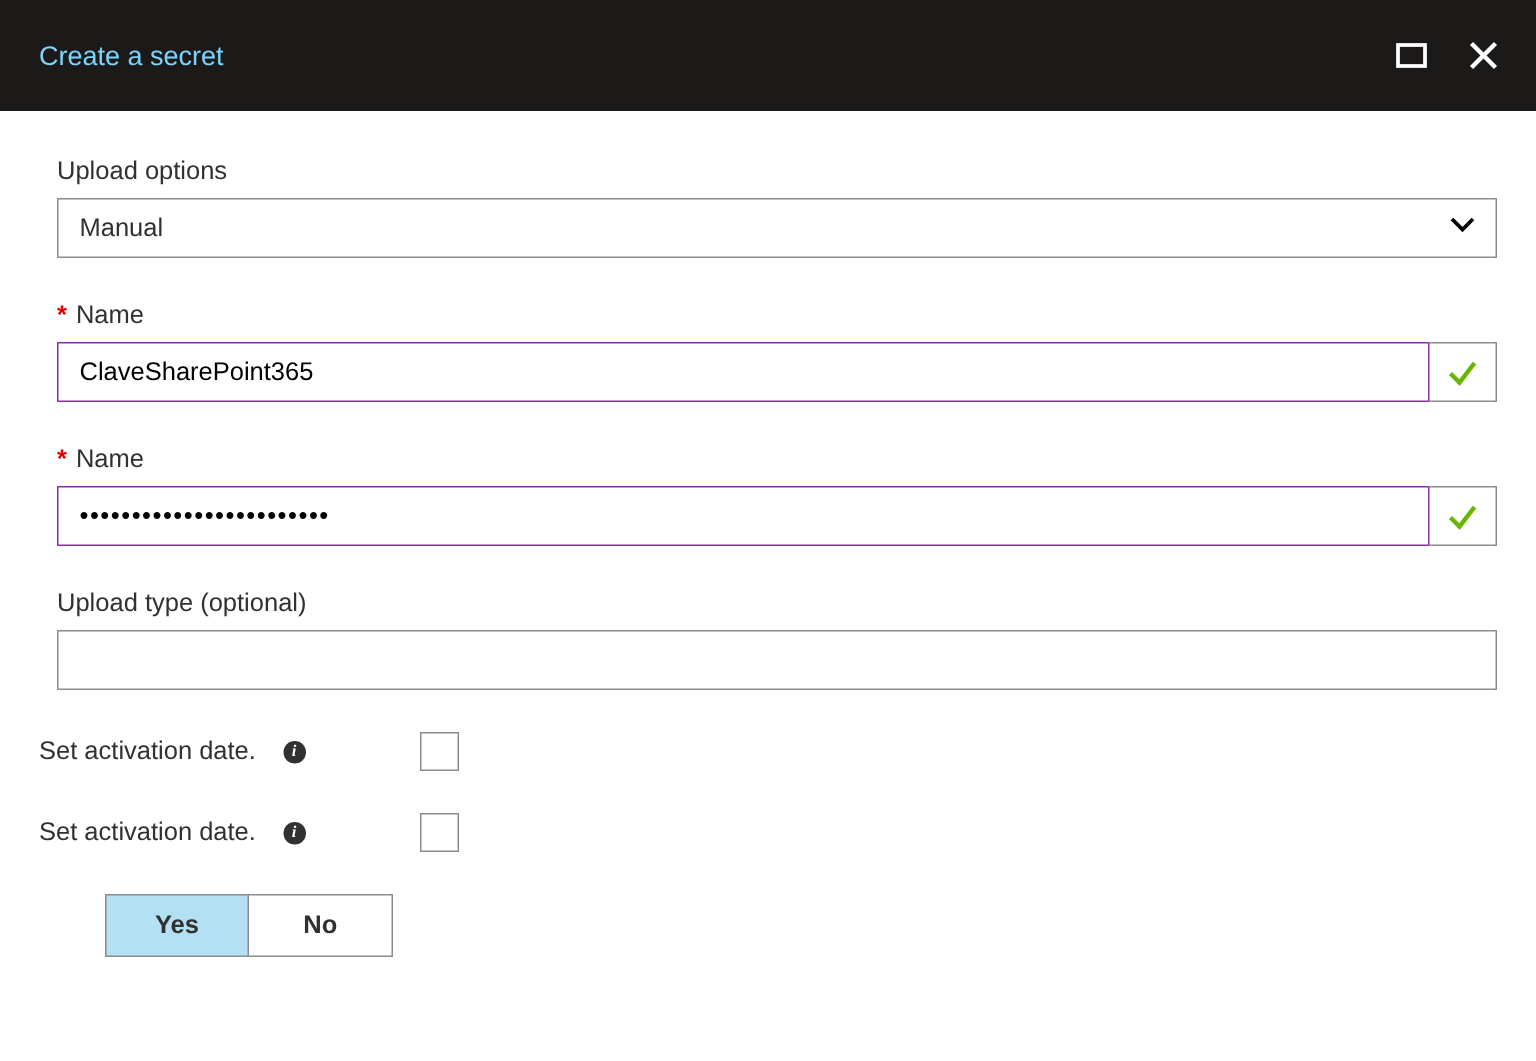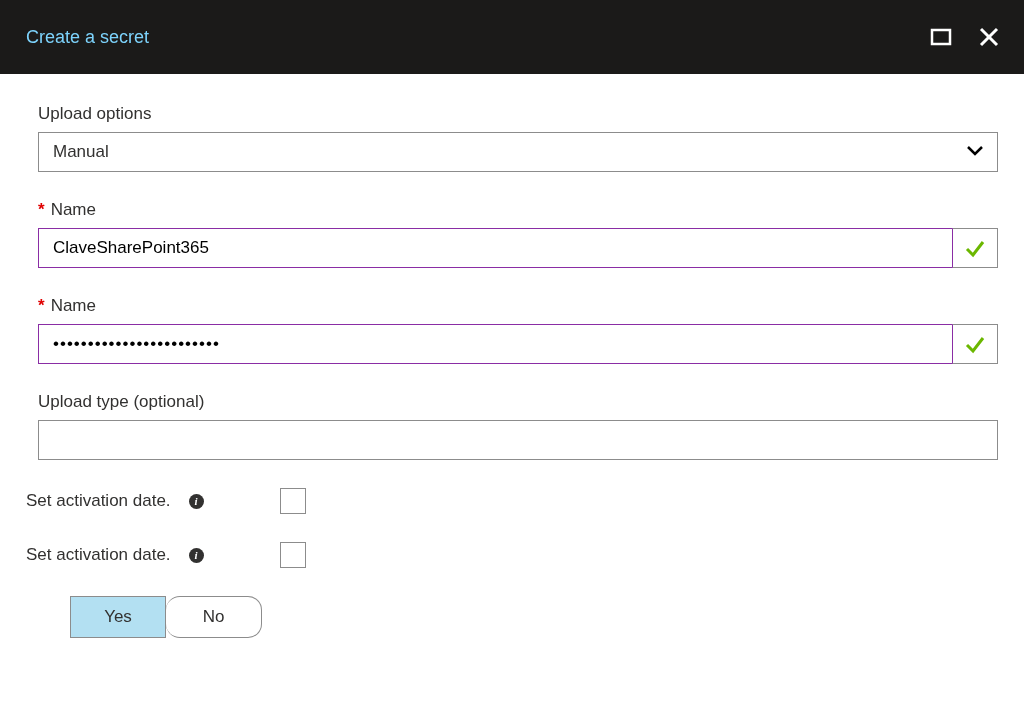--- a/index.html
+++ b/index.html
@@ -103,32 +103,32 @@
     justify-content: center;
     font-family: Georgia, serif;
   }
   .checkbox {
     width: 26px; height: 26px;
     border: 1px solid #8c8c8c;
     background: #fff;
     cursor: pointer;
     margin-left: 36px;
   }
-  .toggle-group { display: flex; margin-left: 44px; }
+  .toggle-group { display: flex; margin-left: 44px; font-weight: bold; }
   .toggle-btn {
     width: 96px;
     height: 42px;
     border: 1px solid #8c8c8c;
     background: #fff;
     font-size: 17px;
     font-family: inherit;
     cursor: pointer;
     display: flex; align-items: center; justify-content: center;
   }
-  .toggle-btn + .toggle-btn { border-left: none; border-radius: 14px; }
+  .toggle-btn + .toggle-btn { border-left: none; }
   .toggle-btn.active { background: #b3e0f2; }
 </style>
 </head>
 <body>
 
 <div class="header">
   <div class="header-title">Create a secret</div>
   <div class="header-actions">
     <div class="icon-btn">
       <svg width="22" height="22" viewBox="0 0 22 22">

